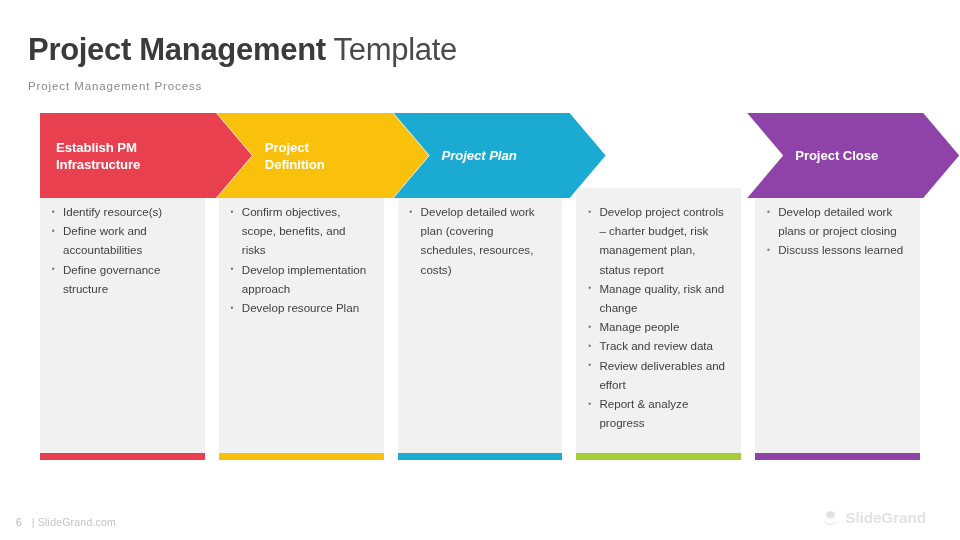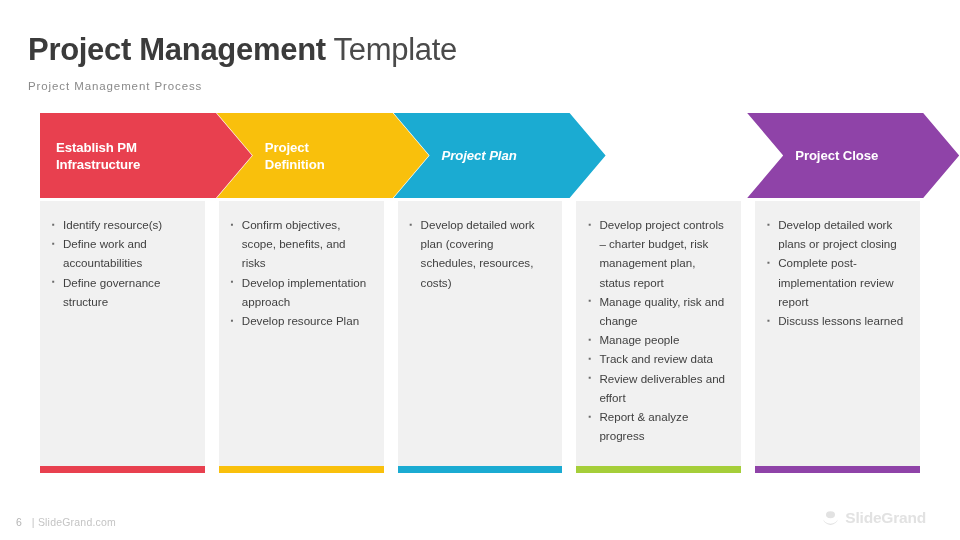--- a/index.html
+++ b/index.html
@@ -42,21 +42,21 @@
   .chev.first {
     clip-path: polygon(0 0, calc(100% - 36px) 0, 100% 50%, calc(100% - 36px) 100%, 0 100%);
   }
   
   .chev.notched {
     clip-path: polygon(0 0, calc(100% - 36px) 0, 100% 50%, calc(100% - 36px) 100%, 0 100%, 36px 50%);
   }
 
   
   .columns {
-    position:absolute; left:40px; top:201px;
+    position:absolute; left:40px; top:188px;
     width:880px; height:272px;
     display:flex; gap:14px;
   }
   .col {
     flex:1 1 0; position:relative;
     background:#f1f1f1;
     display:flex; flex-direction:column;
   }
   .col-list {
     list-style:none; padding:14px 13px 0 12px; flex:1 1 auto;
@@ -154,21 +154,20 @@
         <li>Manage people</li>
         <li>Track and review data</li>
         <li>Review deliverables and effort</li>
         <li>Report &amp; analyze progress</li>
       </ul>
       <div class="col-bar" style="background: rgb(165, 206, 57);"></div>
     </div>
     <div class="col">
       <ul class="col-list">
         <li>Develop detailed  work plans or project closing</li>
-        <li>Complete  post-implementation review report</li>
         <li>Discuss lessons learned</li>
       </ul>
       <div class="col-bar" style="background: rgb(143, 67, 168);"></div>
     </div>
   </div>
 
 <div class="footer-left">
   <span class="footer-page">6</span>
   <span class="footer-site">| SlideGrand.com</span>
 </div>

